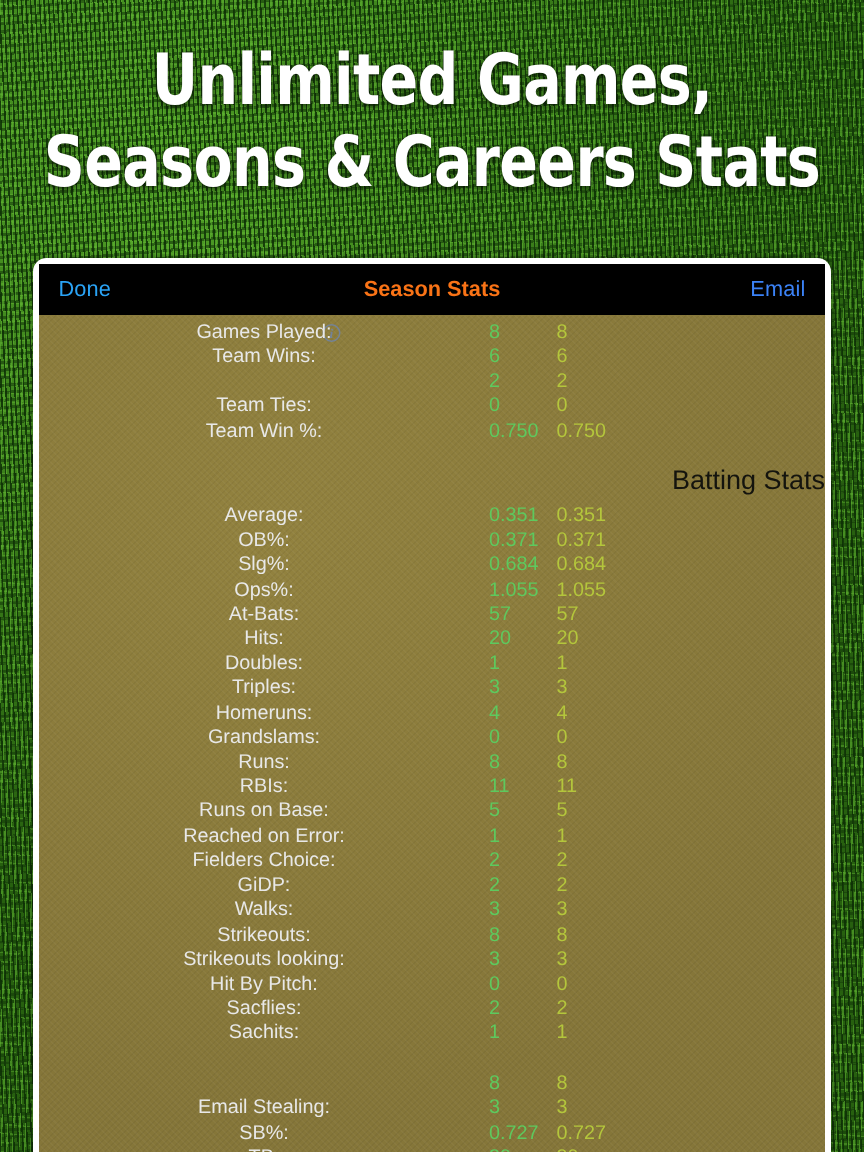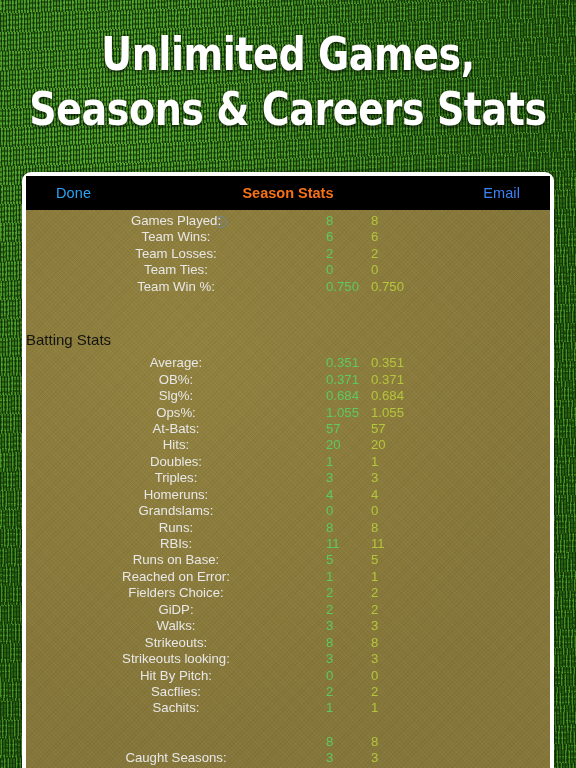--- a/index.html
+++ b/index.html
@@ -59,21 +59,21 @@
     overflow:hidden;
     position:relative;
   }
 
   
   #navbar {
     position:relative;
     height:34px;
     background:#000000;
     display:flex; align-items:center;
-    padding:0 30px;
+    padding:0 13px;
   }
   #nav-done {
     color:#2aa3f5; font-size:14.5px; letter-spacing:.1px;
   }
   #nav-title {
     position:absolute; left:0; right:0; text-align:center;
     color:#f97316; font-size:14.5px; font-weight:bold;
     pointer-events:none;
   }
   #nav-email {
@@ -126,25 +126,25 @@
     border-radius:50%;
     border:1.3px solid #6f84a8;
     color:#6f84a8;
     font-family:"Liberation Serif", serif;
     font-size:9px; font-weight:bold; font-style:italic;
     line-height:10px; text-align:center;
     opacity:.85;
   }
 
   .section-title {
-    text-align:left;
+    text-align:right;
     color:#14140e;
-    font-size:15px;
+    font-size:18px;
     font-weight:normal;
-    height:20px; line-height:20px;margin-top:20px;
+    height:20px; line-height:20px;
   }
   .spacer-lg  { height:15px; }
   .spacer-xs  { height:5px; }
   .spacer-gap { height:17px; }
 </style>
 </head>
 <body>
 
 <div id="app">
 
@@ -170,21 +170,20 @@
               <span class="lbl">Games Played:</span>
               <span class="v1">8</span>
               <span class="v2">8</span>
             </div>
             <div class="stat-row">
               <span class="lbl">Team Wins:</span>
               <span class="v1">6</span>
               <span class="v2">6</span>
             </div>
             <div class="stat-row">
-              <span class="lbl">Team Losses:</span>
               <span class="v1">2</span>
               <span class="v2">2</span>
             </div>
             <div class="stat-row">
               <span class="lbl">Team Ties:</span>
               <span class="v1">0</span>
               <span class="v2">0</span>
             </div>
             <div class="stat-row">
               <span class="lbl">Team Win %:</span>
@@ -311,21 +310,21 @@
           </div>
 
         <div class="spacer-gap"></div>
 
         <div id="batting-group-2">
             <div class="stat-row">
               <span class="v1">8</span>
               <span class="v2">8</span>
             </div>
             <div class="stat-row">
-              <span class="lbl">Caught Seasons:</span>
+              <span class="lbl">Email Stealing:</span>
               <span class="v1">3</span>
               <span class="v2">3</span>
             </div>
             <div class="stat-row">
               <span class="lbl">SB%:</span>
               <span class="v1">0.727</span>
               <span class="v2">0.727</span>
             </div>
             <div class="stat-row">
               <span class="lbl">TB:</span>

